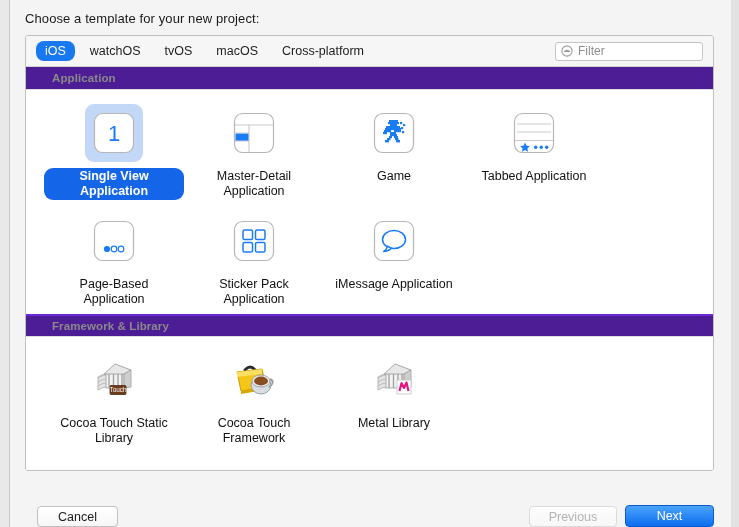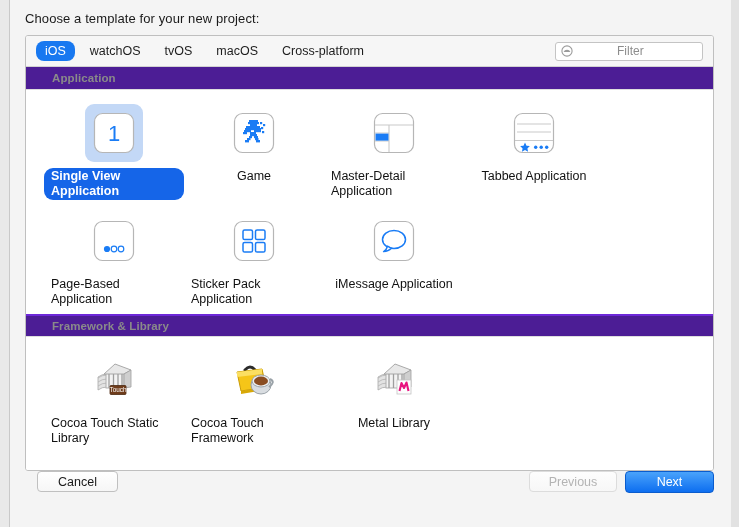--- a/index.html
+++ b/index.html
@@ -112,21 +112,20 @@
   .filter-field {
     width: 148px;
     height: 19px;
     border: 1px solid #c4c4c4;
     border-radius: 3px;
     background: #ffffff;
     display: flex;
     align-items: center;
     padding: 0 5px;
     box-sizing: border-box;
-    gap: 39px;
   }
   .filter-icon {
     width: 12px;
     height: 12px;
     flex: 0 0 12px;
     margin-right: 5px;
     display: block;
   }
   .filter-placeholder {
     font-size: 12px;
@@ -189,37 +188,37 @@
   }
   .cell.selected .icon-box {
     background: #c3d8f6;
   }
 
   .label {
     margin-top: 6px;
     font-size: 12.5px;
     line-height: 15px;
     color: #111111;
-    text-align: left;
+    text-align: center;
     padding: 1px 7px;
     border-radius: 9px;
     max-width: 128px;
   }
   .cell.selected .label {
     background: #1565e8;
     color: #ffffff;
     font-weight: bold;
   }
 
   
   .footer {
     height: 56px;
     min-height: 56px;
     display: flex;
-    align-items: flex-start;
+    align-items: flex-end;
     padding: 0 17px 0 27px;
     box-sizing: border-box;
   }
   .btn {
     font-size: 12.5px;
     border-radius: 4px;
     box-sizing: border-box;
     display: flex;
     align-items: center;
     justify-content: center;
@@ -290,20 +289,34 @@
         <div class="grid">
 
           <div class="cell selected">
             <div class="icon-box">
               <svg width="44" height="44" viewBox="0 0 44 44">
                 <rect x="2.5" y="2.5" width="39" height="39" rx="8" ry="8" fill="#ffffff" stroke="#b6b6b6" stroke-width="1.2"></rect>
                 <text x="22" y="29.5" font-family="'Liberation Sans', sans-serif" font-size="22" fill="#1a7cf5" text-anchor="middle">1</text>
               </svg>
             </div>
             <div class="label">Single View Application</div>
+          </div>
+
+          <div class="cell">
+            <div class="icon-box">
+              <svg width="44" height="44" viewBox="0 0 44 44">
+                <rect x="2.5" y="2.5" width="39" height="39" rx="8" ry="8" fill="#ffffff" stroke="#b6b6b6" stroke-width="1.2"></rect>
+                <line x1="3" y1="14" x2="41" y2="14" stroke="#c9c9c9" stroke-width="1.1"></line>
+                <line x1="17" y1="14" x2="17" y2="41" stroke="#c9c9c9" stroke-width="1.1"></line>
+                <line x1="3" y1="22" x2="17" y2="22" stroke="#c9c9c9" stroke-width="1.1"></line>
+                <line x1="3" y1="30" x2="17" y2="30" stroke="#c9c9c9" stroke-width="1.1"></line>
+                <rect x="3.5" y="22.6" width="13" height="7" fill="#1a7cf5"></rect>
+              </svg>
+            </div>
+            <div class="label">Master-Detail Application</div>
           </div>
 
           <div class="cell">
             <div class="icon-box">
               <svg width="44" height="44" viewBox="0 0 44 44">
                 <rect x="2.5" y="2.5" width="39" height="39" rx="8" ry="8" fill="#ffffff" stroke="#b6b6b6" stroke-width="1.2"></rect>
                 <g fill="#1a7cf5">
                   <rect x="17" y="9" width="9" height="2.2"></rect>
                   <rect x="16" y="11" width="11" height="2.2"></rect>
                   <rect x="18" y="13" width="7" height="2.2"></rect>
@@ -327,34 +340,20 @@
                 </g>
               </svg>
             </div>
             <div class="label">Game</div>
           </div>
 
           <div class="cell">
             <div class="icon-box">
               <svg width="44" height="44" viewBox="0 0 44 44">
                 <rect x="2.5" y="2.5" width="39" height="39" rx="8" ry="8" fill="#ffffff" stroke="#b6b6b6" stroke-width="1.2"></rect>
-                <line x1="3" y1="14" x2="41" y2="14" stroke="#c9c9c9" stroke-width="1.1"></line>
-                <line x1="17" y1="14" x2="17" y2="41" stroke="#c9c9c9" stroke-width="1.1"></line>
-                <line x1="3" y1="22" x2="17" y2="22" stroke="#c9c9c9" stroke-width="1.1"></line>
-                <line x1="3" y1="30" x2="17" y2="30" stroke="#c9c9c9" stroke-width="1.1"></line>
-                <rect x="3.5" y="22.6" width="13" height="7" fill="#1a7cf5"></rect>
-              </svg>
-            </div>
-            <div class="label">Master-Detail Application</div>
-          </div>
-
-          <div class="cell">
-            <div class="icon-box">
-              <svg width="44" height="44" viewBox="0 0 44 44">
-                <rect x="2.5" y="2.5" width="39" height="39" rx="8" ry="8" fill="#ffffff" stroke="#b6b6b6" stroke-width="1.2"></rect>
                 <line x1="5" y1="13" x2="39" y2="13" stroke="#c9c9c9" stroke-width="1.1"></line>
                 <line x1="5" y1="21" x2="39" y2="21" stroke="#c9c9c9" stroke-width="1.1"></line>
                 <line x1="3" y1="29.5" x2="41" y2="29.5" stroke="#c9c9c9" stroke-width="1.1"></line>
                 <path d="M13 31.5 l1.5 3.2 3.4 .4 -2.5 2.3 .7 3.3 -3.1 -1.7 -3.1 1.7 .7 -3.3 -2.5 -2.3 3.4 -.4 z" fill="#1a7cf5"></path>
                 <rect x="22" y="34.6" width="3.4" height="3.4" rx="1.7" fill="#1a7cf5"></rect>
                 <rect x="27.5" y="34.6" width="3.4" height="3.4" rx="1.7" fill="#1a7cf5"></rect>
                 <rect x="33" y="34.6" width="3.4" height="3.4" rx="1.7" fill="#1a7cf5"></rect>
               </svg>
             </div>
             <div class="label">Tabbed Application</div>

